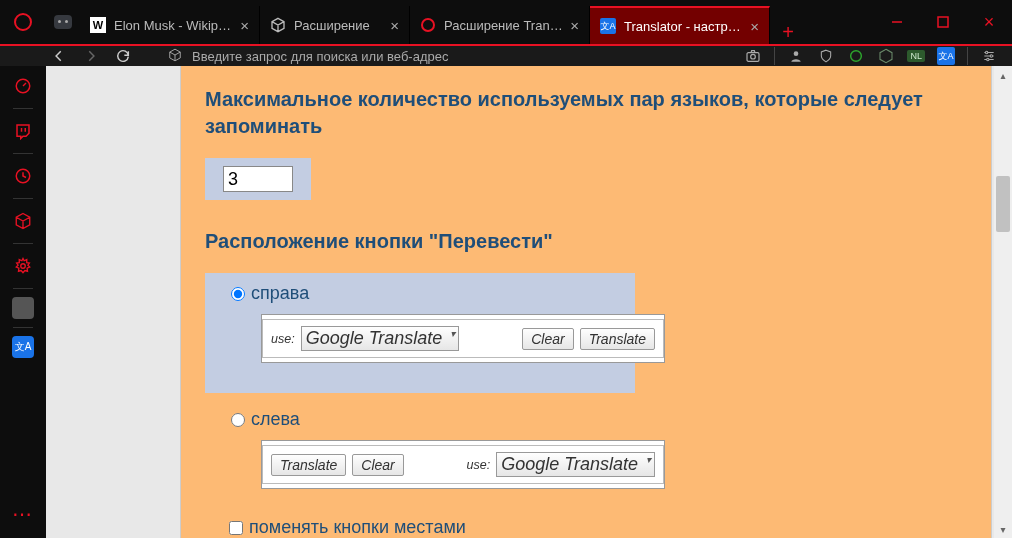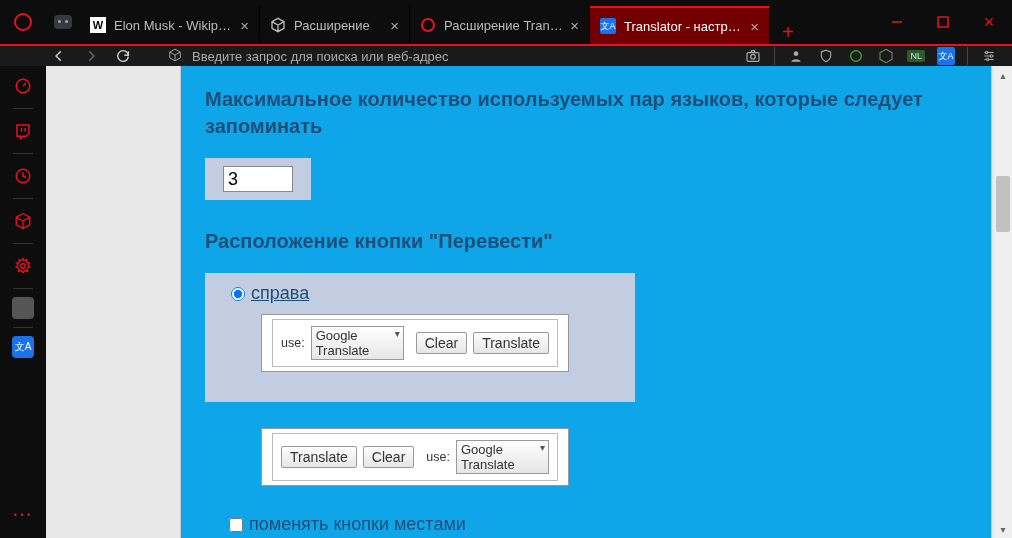--- a/index.html
+++ b/index.html
@@ -38,37 +38,37 @@
   .rail { width: 46px; background:#0d0d0d; display:flex; flex-direction:column; align-items:center; padding-top:6px; gap:4px; }
   .rail-item { width:28px;height:28px; display:flex;align-items:center;justify-content:center;color:#e81123;font-size:16px; border-radius:4px; position:relative;}
   .rail-item.img { background:#555; width:22px;height:22px; }
   .rail-item.translator { background:#1a73e8; width:22px;height:22px; color:#fff; font-size:10px;}
   .rail-divider { width:20px; height:1px; background:#333; margin:4px 0;}
   .rail-spacer { flex:1; }
   .rail-more { color:#e81123; font-size:20px; letter-spacing:2px; padding-bottom:12px;}
 
   
   .page-wrap { flex:1; background:#e8e8e8; position:relative; overflow:hidden;}
-  .page-scroll { position:absolute; left:134px; top:0; right:20px; bottom:0; background:#0ea5e9; border-left:1px solid #ccc; border-right:1px solid #ccc; padding: 20px 24px; overflow:hidden;}
+  .page-scroll { position:absolute; left:134px; top:0; right:20px; bottom:0; background:#fdba74; border-left:1px solid #ccc; border-right:1px solid #ccc; padding: 20px 24px; overflow:hidden;}
   .scrollbar-v { position:absolute; right:0; top:0; bottom:0; width:18px; background:#efefef; }
   .scrollbar-v .thumb { position:absolute; right:2px; top:110px; width:14px; height:56px; background:#c1c1c1; border-radius:2px;}
   .scrollbar-v .arrow-up, .scrollbar-v .arrow-down { position:absolute; right:2px; width:14px;height:14px;display:flex;align-items:center;justify-content:center;font-size:10px;color:#666;}
   .scrollbar-v .arrow-up{top:2px;} .scrollbar-v .arrow-down{bottom:2px;}
 
   h2.section { color:#1f4e79; font-size:20px; font-weight:bold; margin-bottom:18px; line-height:1.35;}
   .num-field-wrap { background:#c3cde2; display:inline-block; padding:8px 18px; margin-bottom:28px;}
   .num-field { width:70px; height:26px; border:1px solid #888; font-size:18px; padding:0 4px; background:#fff;}
-  .radio-row { display:flex; align-items:center; gap:6px; margin-bottom:6px; color:#1f4e79; font-size:18px;text-decoration:underline;}
+  .radio-row { display:flex; align-items:center; gap:6px; margin-bottom:6px; color:#1f4e79; font-size:18px;}
   .radio-row input[type=radio]{ width:14px;height:14px; }
   .option-block { background:#c3cde2; padding: 10px 14px 30px 26px; width: 430px; margin-bottom:14px;}
   .option-block.plain { background:transparent; padding: 2px 14px 14px 26px;}
-  .preview { background:#fff; border:1px solid #999; padding:4px 10px; width:308px; margin-top:10px; margin-left:30px;}
+  .preview { background:#fff; border:1px solid #999; padding:4px 0; width:404px; margin-top:10px; margin-left:30px;font-style:italic;}
   .preview-inner { border:1px solid #bbb; padding:6px 8px; display:flex; align-items:center; gap:6px; font-size:12.5px; color:#333;}
   .preview-inner .fill { flex:1; }
-  .mini-select { border:1px solid #999; background:linear-gradient(#fefefe,#e6e6e6); font-size:13px; padding:1px 16px 1px 4px; position:relative; display:inline-block;}
+  .mini-select { border:1px solid #999; background:linear-gradient(#fefefe,#e6e6e6); font-size:18px; padding:1px 16px 1px 4px; position:relative; display:inline-block;}
   .mini-select::after{content:"▾"; position:absolute; right:3px; top:1px; font-size:10px; color:#555;}
   .mini-btn { border:1px solid #999; background:linear-gradient(#fefefe,#e6e6e6); font-size:14px; padding:2px 8px; border-radius:2px; }
   .chk-row { display:flex; align-items:center; gap:6px; color:#1f4e79; font-size:18px; margin-top:6px; padding-left:24px;}
   .chk-row input{ width:14px;height:14px;}
 
   
   .svg-ico { width:16px;height:16px; }
   .fav-w { background:#fff;color:#000;width:16px;height:16px;font-size:11px;display:flex;align-items:center;justify-content:center;font-weight:bold;}
   .fav-cube { color:#bbb; }
   .fav-opera { width:14px;height:14px;border:2px solid #e81123;border-radius:50%;}
@@ -271,20 +271,24 @@
             <span>use:</span>
             <span class="mini-select">Google Translate</span>
             <span class="fill"></span>
             <span class="mini-btn">Clear</span>
             <span class="mini-btn">Translate</span>
           </div>
         </div>
       </div>
 
       <div class="option-block plain">
+        <label class="radio-row">
+          <input type="radio" name="pos" style="">
+          <span>слева</span>
+        </label>
         <div class="preview">
           <div class="preview-inner">
             <span class="mini-btn">Translate</span>
             <span class="mini-btn">Clear</span>
             <span class="fill"></span>
             <span>use:</span>
             <span class="mini-select">Google Translate</span>
           </div>
         </div>
       </div>

